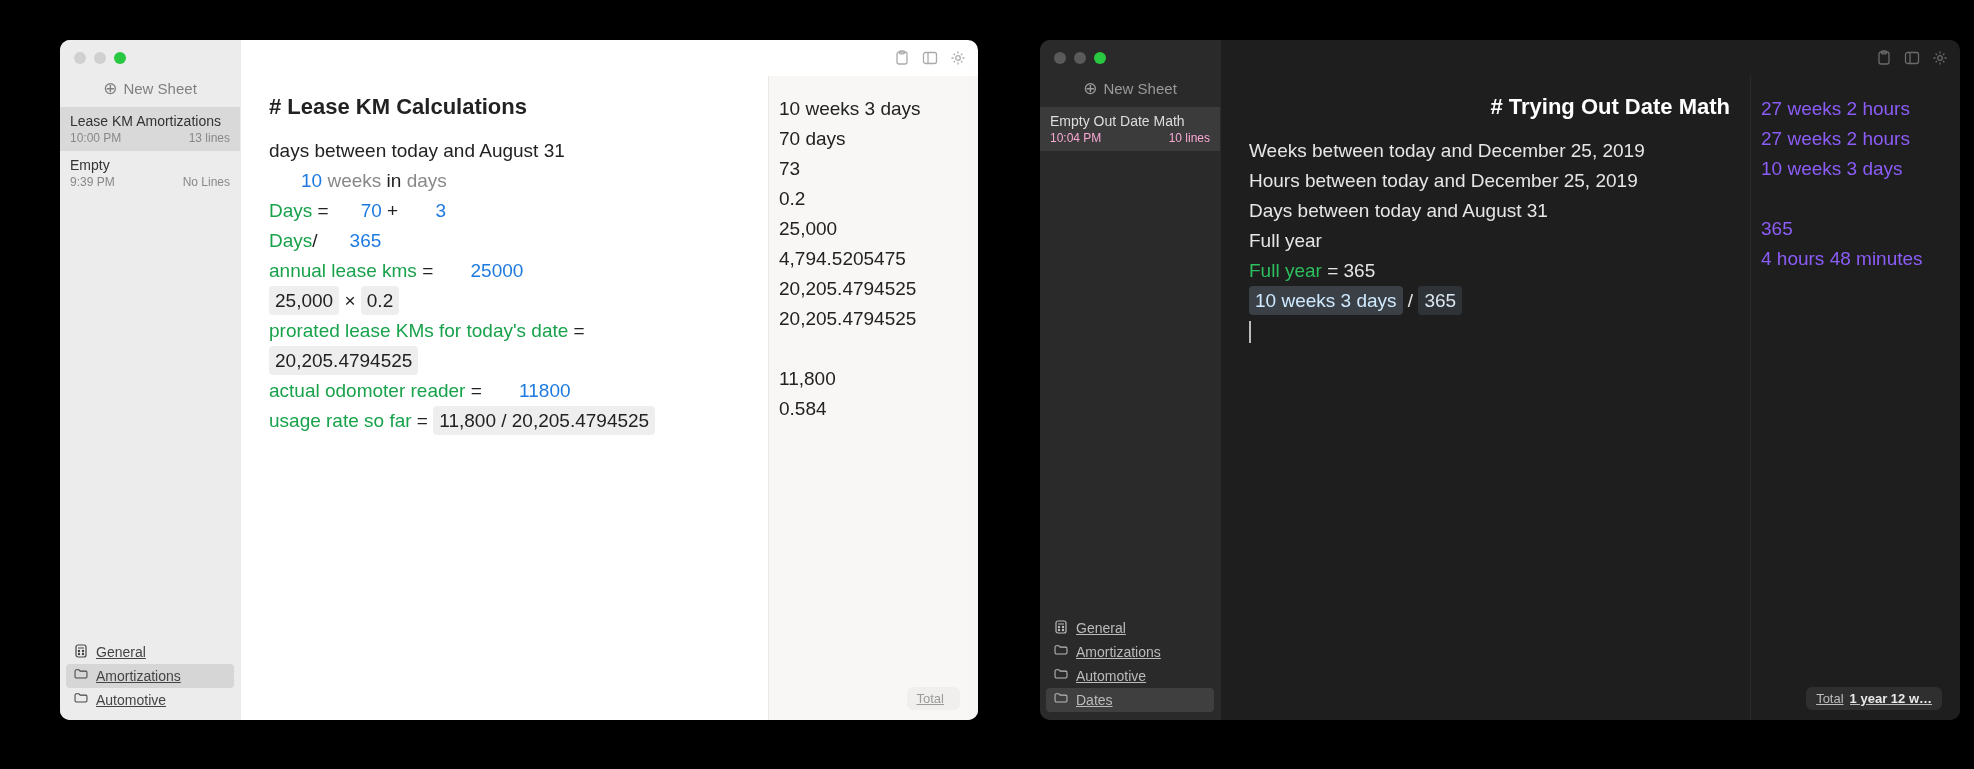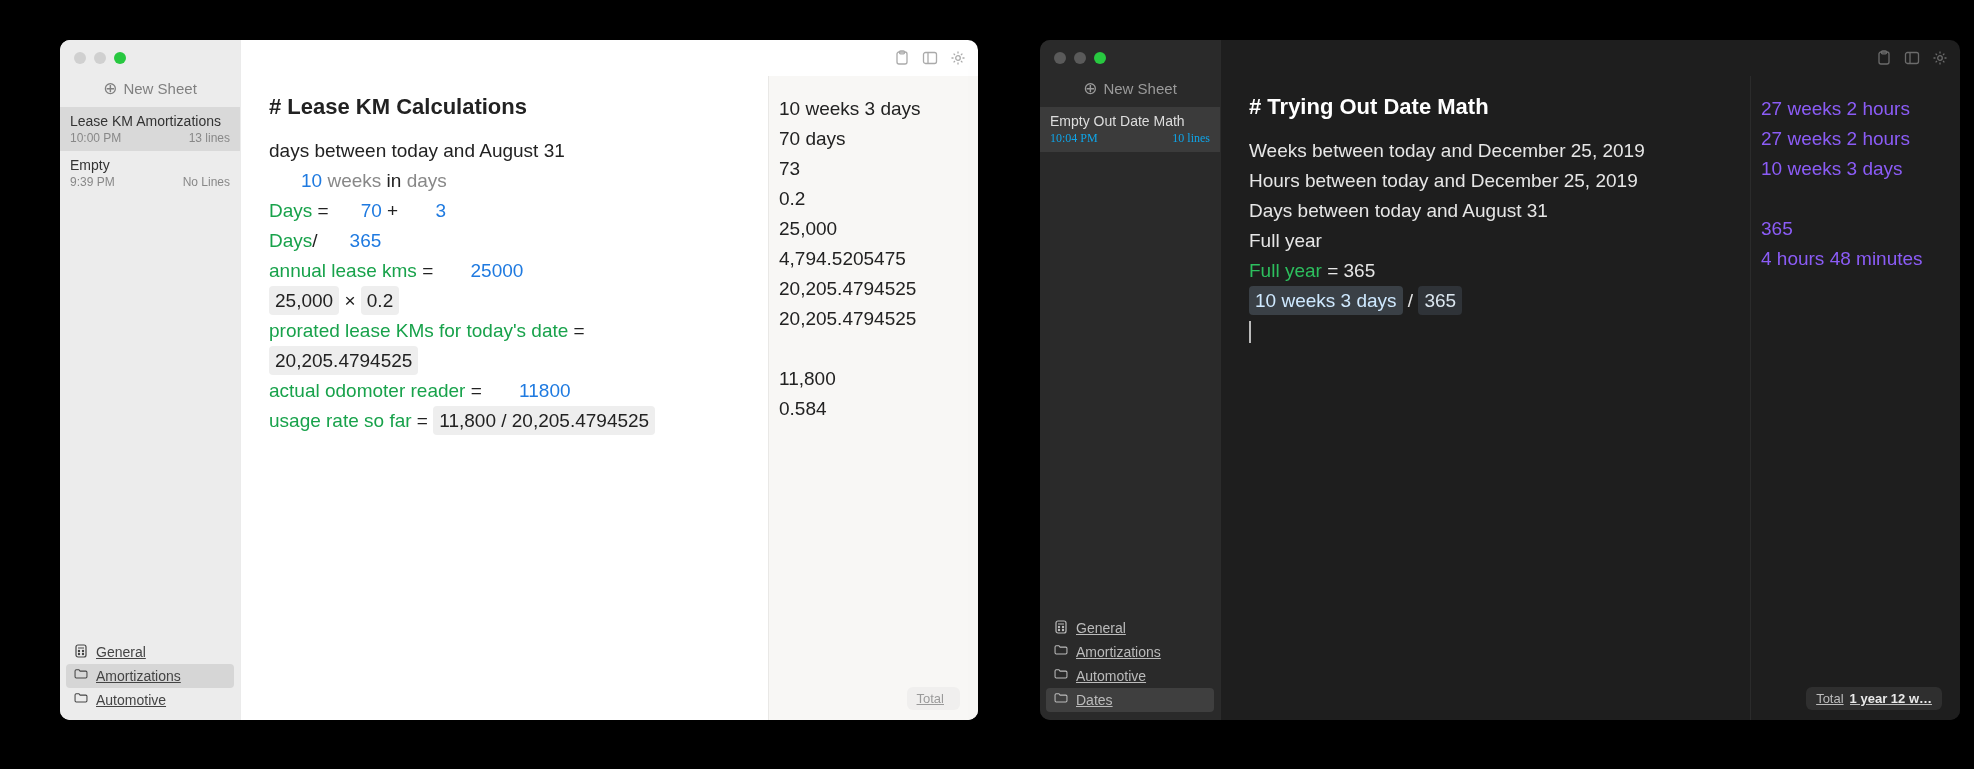--- a/index.html
+++ b/index.html
@@ -66,21 +66,21 @@
     padding:6px 10px 6px 10px;
     cursor:pointer;
   }
   .sheet-item .row1 { font-size:14px; }
   .sheet-item .row2 { display:flex; justify-content:space-between; font-size:12px; margin-top:2px; }
   .light .sheet-item { color:#333; }
   .light .sheet-item.selected { background:#d9d9d9; }
   .light .sheet-item .row2 { color:#888; }
   .dark  .sheet-item { color:#ddd; }
   .dark  .sheet-item.selected { background:#3b3b3b; }
-  .dark  .sheet-item .row2 { color:#0ea5e9;font-family:Liberation Serif, serif; }
+  .dark  .sheet-item .row2 { color:#f9a8d4; }
 
   .stretch { flex:1 1 auto; }
 
   .folder-list { padding:4px 6px 8px; font-size:14px; }
   .folder-item {
     display:flex; align-items:flex-start; gap:8px;
     padding:4px 8px; border-radius:4px; cursor:pointer;text-decoration:underline;
   }
   .light .folder-item { color:#444; }
   .dark  .folder-item { color:#bbb; }
@@ -112,21 +112,21 @@
     width:210px; padding:18px 18px 10px 10px;
     border-left:1px solid rgba(0,0,0,0.06);
     display:flex; flex-direction:column;
   }
   .dark .results { border-left:1px solid rgba(255,255,255,0.06); }
   .light .results { background:#f8f7f5; }
   .dark  .results { background:#1e1e1e; }
   .res-lines { flex:1; }
 
   .title { font-weight:700; font-size:22px; margin-bottom:16px; }
-  .dark .title { color:#fff; }
+  .dark .title { color:#fff;text-align:right; }
   .light .title { color:#222; }
 
   .line, .rline {
     font-size:19px; line-height:1.55; min-height:30px;
     white-space:nowrap;
   }
   .light .line { color:#222; }
   .dark  .line { color:#e6e6e6; }
   .light .rline { color:#222; }
   .dark  .rline { color:#8b5cf6; }

